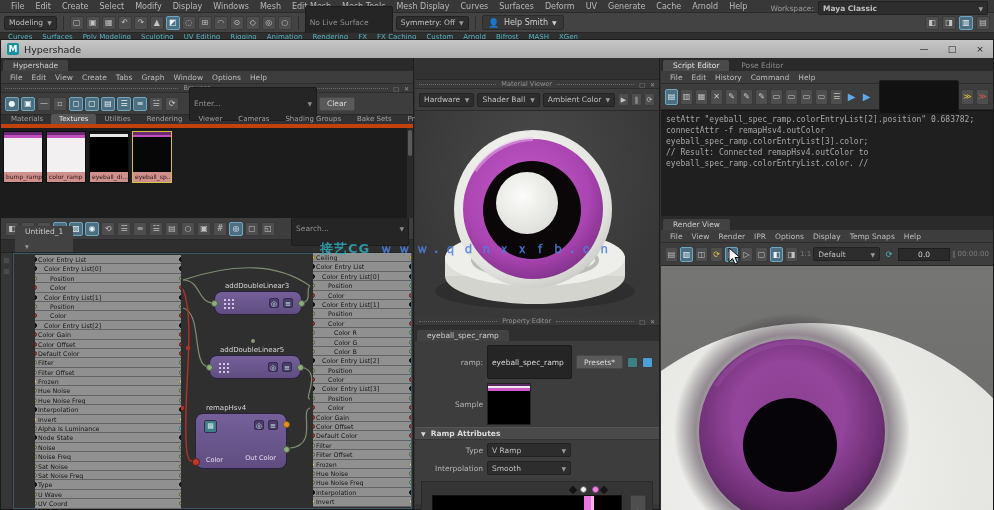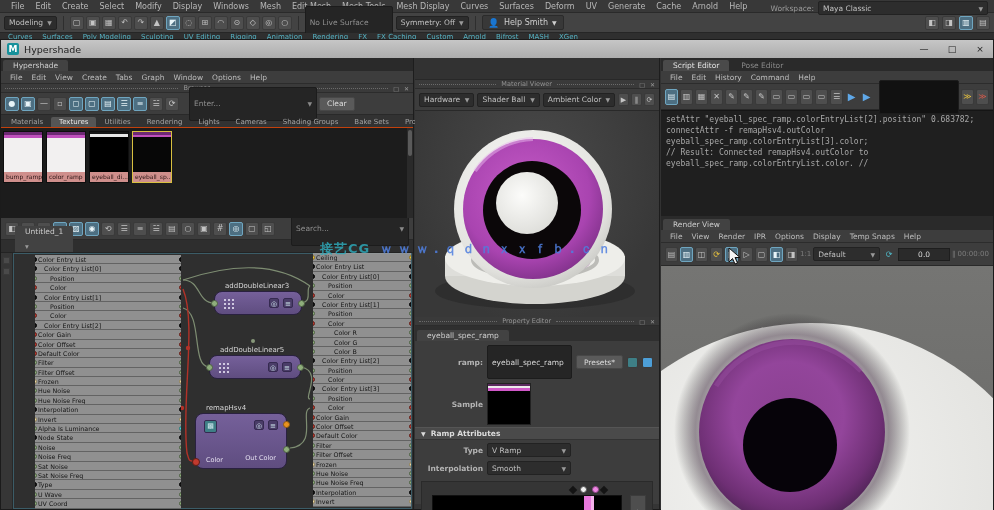--- a/index.html
+++ b/index.html
@@ -50,21 +50,21 @@
   .menurow .menu-item{font-size:7.5px;color:#bdbdbd;padding:0 4px;white-space:nowrap;}
   .panehead{height:9px;background:#3a3a3a;display:flex;align-items:center;gap:5px;padding:0 4px;border-bottom:1px solid #2c2c2c;}
   .panehead .dots{flex:1;border-top:1px dotted #6a6a6a;height:0;}
   .panehead .plbl{font-size:6.5px;color:#969696;white-space:nowrap;}
   .panehead .pic{font-size:6px;color:#9a9a9a;}
   .toolrow{height:22px;background:#3d3d3d;display:flex;align-items:center;gap:2px;padding:0 4px;border-bottom:1px solid #292929;}
   .inputbox{background:#252525;border:1px solid #1c1c1c;color:#8f8f8f;font-size:7.5px;height:14px;
     display:inline-flex;align-items:center;padding:16px 4px;border-radius:2px;}
   .btn{background:#5a5a5a;border:1px solid #474747;color:#ddd;font-size:7.5px;height:14px;
     display:inline-flex;align-items:center;padding:0 7px;border-radius:2px;}
-  .cattabs{height:13px;background:#323232;display:flex;align-items:flex-end;padding-left:2px;border-bottom:1px solid #c2410c;}
+  .cattabs{height:13px;background:#323232;display:flex;align-items:flex-end;padding-left:2px;border-bottom:4px solid #c2410c;}
   .cattab{font-size:7px;color:#a2a2a2;padding:1px 8px;white-space:nowrap;}
   .cattab.is-on{background:#555;color:#e8e8e8;border-radius:2px 2px 0 0;}
   
   #swatch-area{height:90px;background:#1c1c1c;position:relative;display:flex;gap:3px;padding:3px 2px;}
   .sw-tile{width:40px;height:52px;display:flex;flex-direction:column;border:1px solid #0e0e0e;}
   .sw-tile.s-sel{border:1px solid #d8c040;}
   .sw-thumb{flex:1;}
   .th-wp{background:linear-gradient(180deg,#6e2a74 0 3px,#c050bc 3px 6px,#f2f0f0 6px 100%);}
   .th-bw{background:linear-gradient(180deg,#181818 0 2px,#e8e8e8 2px 5px,#000 5px 100%);}
   .th-bp{background:linear-gradient(180deg,#6e2a74 0 3px,#c050bc 3px 5px,#070707 5px 100%);}
@@ -98,21 +98,21 @@
     background:#4a3d68;color:#cfe8ee;border:1px solid #352a50;border-radius:2px;}
   .pnode .nport{position:absolute;width:7px;height:7px;border-radius:50%;}
   .nlabel{position:absolute;font-size:6.5px;color:#e2dcee;white-space:nowrap;}
   #watermark{position:absolute;left:320px;top:240px;width:520px;z-index:60;pointer-events:none;
     font-size:13px;font-weight:bold;letter-spacing:5px;color:#4f7fe0;opacity:.85;white-space:nowrap;}
   #watermark .cjk{color:#2ea8b8;letter-spacing:1px;}
   
   #mv-viewport{position:relative;height:206px;background:radial-gradient(ellipse at 50% 30%,#4a4a4a,#383838 75%);overflow:hidden;}
   #pe-content{position:relative;background:#3d3d3d;height:163px;}
   .perow{display:flex;align-items:center;gap:4px;padding:2px 6px;}
-  .pelbl{width:62px;text-align:right;font-size:7.5px;color:#b4b4b4;flex:0 0 auto;font-weight:bold;}
+  .pelbl{width:62px;text-align:right;font-size:7.5px;color:#b4b4b4;flex:0 0 auto;}
   .section-bar{height:13px;background:#4a4a4a;display:flex;align-items:center;gap:5px;padding:0 6px;
     border-top:1px solid #555;border-bottom:1px solid #333;font-size:7.5px;color:#dcdcdc;font-weight:bold;}
   #sample-swatch{width:44px;height:42px;border:1px solid #222;
     background:linear-gradient(180deg,#5a2a5e 0 2px,#ececec 2px 4px,#d058c8 4px 7px,#000 7px 100%);}
   #ramp-widget{position:relative;margin:4px 6px 0 6px;height:62px;background:#353535;border:1px solid #2a2a2a;}
   #ramp-bar{position:absolute;left:10px;right:30px;top:13px;height:32px;border:1px solid #111;
     background:linear-gradient(90deg,#000 0 80.5%,#e878dc 80.5% 84%,#f5b2ec 84% 85.8%,#000 85.8% 100%);}
   .rh{position:absolute;}
   .rh-circle{width:7px;height:7px;border-radius:50%;top:-10px;}
   .rh-sq{width:6px;height:6px;}
@@ -193,21 +193,21 @@
   <span id="app-toolbar-right">
 
   <span class="icn">◧</span>
       <span class="icn">◨</span>
       <span class="icn icn-on">▥</span>
       <span class="icn">▤</span>
     </span>
 </div>
 <div id="workspace-area">
   <span class="lbl">Workspace:</span>
-  <span class="ddbox" style="width:170px;justify-content:space-between;">
+  <span class="ddbox" style="width:170px;justify-content:space-between;font-weight:bold;">
     <span>Maya Classic</span>
       <span class="arr">▼</span>
   </span>
 </div>
 
 <div id="shelf-strip">
 
 <span class="shelf-tab">Curves</span>
     <span class="shelf-tab">Surfaces</span>
     <span class="shelf-tab">Poly Modeling</span>
@@ -281,21 +281,21 @@
             <span style="font-size:6px;color:#8a8a8a;">▼</span>
         </span>
         <span class="btn">Clear</span>
       </div>
       <div class="cattabs">
 
       <span class="cattab">Materials</span>
           <span class="cattab is-on">Textures</span>
           <span class="cattab">Utilities</span>
           <span class="cattab">Rendering</span>
-          <span class="cattab">Lights</span>
+          <span class="cattab">Viewer</span>
           <span class="cattab">Cameras</span>
           <span class="cattab">Shading Groups</span>
           <span class="cattab">Bake Sets</span>
           <span class="cattab">Projects</span>
           <span class="cattab">Asset Nodes</span>
         </div>
       <div id="swatch-area">
         <span style="display:flex;gap:3px;">
 
             <span class="sw-tile">

